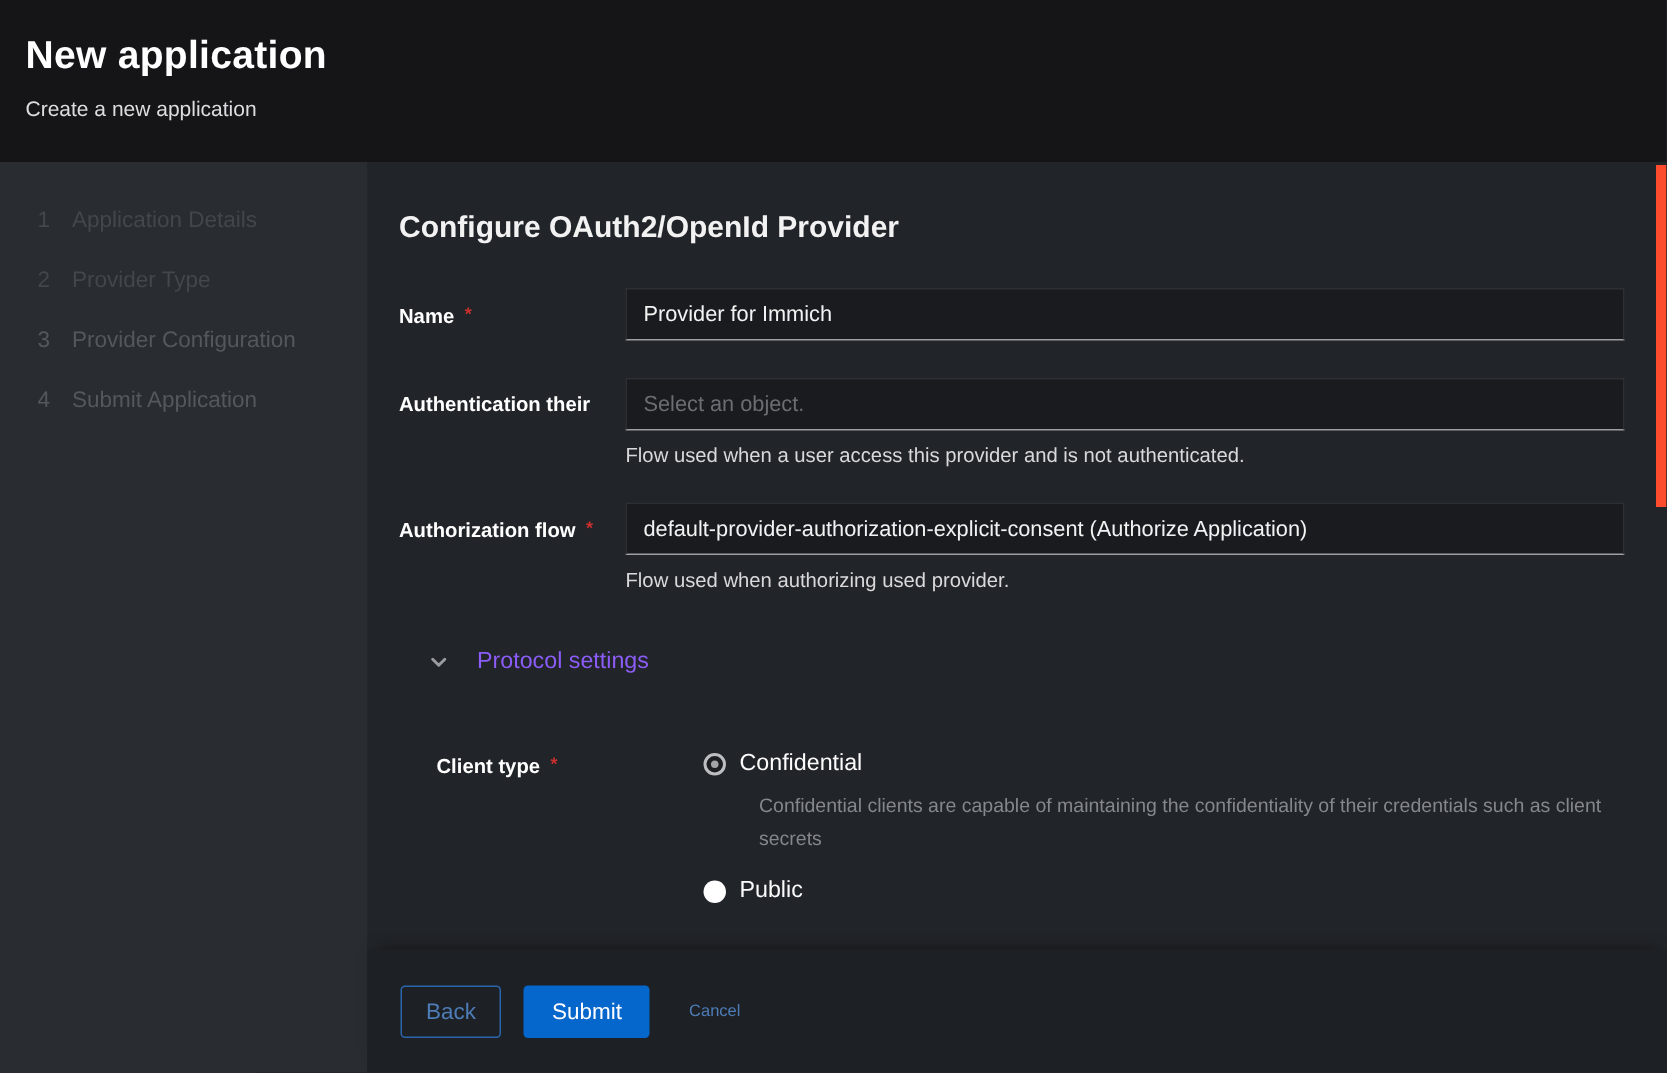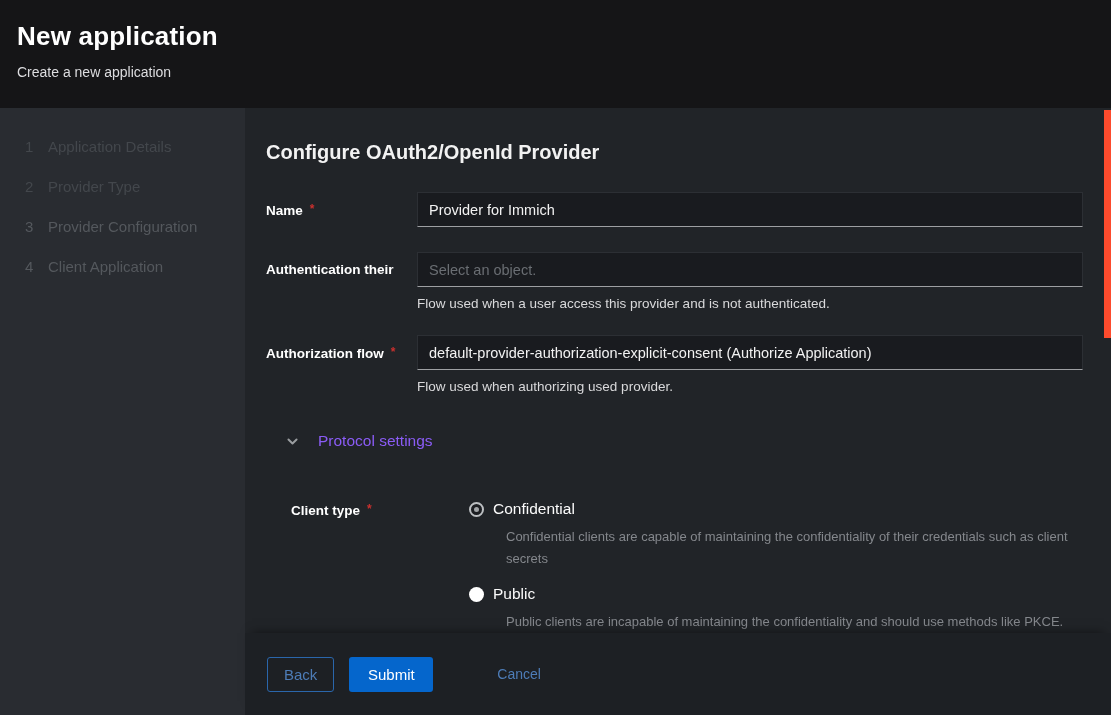--- a/index.html
+++ b/index.html
@@ -115,21 +115,21 @@
   }
   .btn-back {
     min-width:67px; padding:0 16px; background:transparent;
     border:1px solid #2a66ab; color:#4d7cb7;
   }
   .btn-submit {
     margin-left:15px; min-width:84px; padding:0 17px;
     background:#0566cc; border:none; color:#ffffff;
   }
   .link-cancel {
-    margin-left:64px; color:#4d7cb7; font-size:14px; text-decoration:none; cursor:pointer;
+    margin-left:26px; color:#4d7cb7; font-size:11px; text-decoration:none; cursor:pointer;
   }
 </style>
 </head>
 <body>
 
 <div class="wiz-header">
   <h1 class="wiz-title">New application</h1>
   <p class="wiz-subtitle">Create a new application</p>
 </div>
 
@@ -143,21 +143,21 @@
     <div class="wiz-step">
       <span class="step-num">2</span>
       <span>Provider Type</span>
     </div>
     <div class="wiz-step">
       <span class="step-num">3</span>
       <span>Provider Configuration</span>
     </div>
     <div class="wiz-step">
       <span class="step-num">4</span>
-      <span>Client Application</span>
+      <span>Submit Application</span>
     </div>
   </nav>
 
   <div class="wiz-main">
 
     <div class="wiz-content">
       <h2 class="content-heading">Configure OAuth2/OpenId Provider</h2>
 
       <div class="form-row row-name">
         <div class="field-label">
@@ -206,21 +206,20 @@
             <div class="radio-text">
               <div class="radio-label">Confidential</div>
               <div class="radio-desc">Confidential clients are capable of maintaining the confidentiality of their credentials such as client secrets</div>
             </div>
           </div>
 
           <div class="radio-option">
             <span class="radio-circle unchecked"></span>
             <div class="radio-text">
               <div class="radio-label">Public</div>
-              <div class="radio-desc">Public clients are incapable of maintaining the confidentiality and should use methods like PKCE.</div>
             </div>
           </div>
 
         </div>
       </div>
     </div>
 
     <div class="scroll-thumb"></div>
 
     <div class="wiz-footer">

